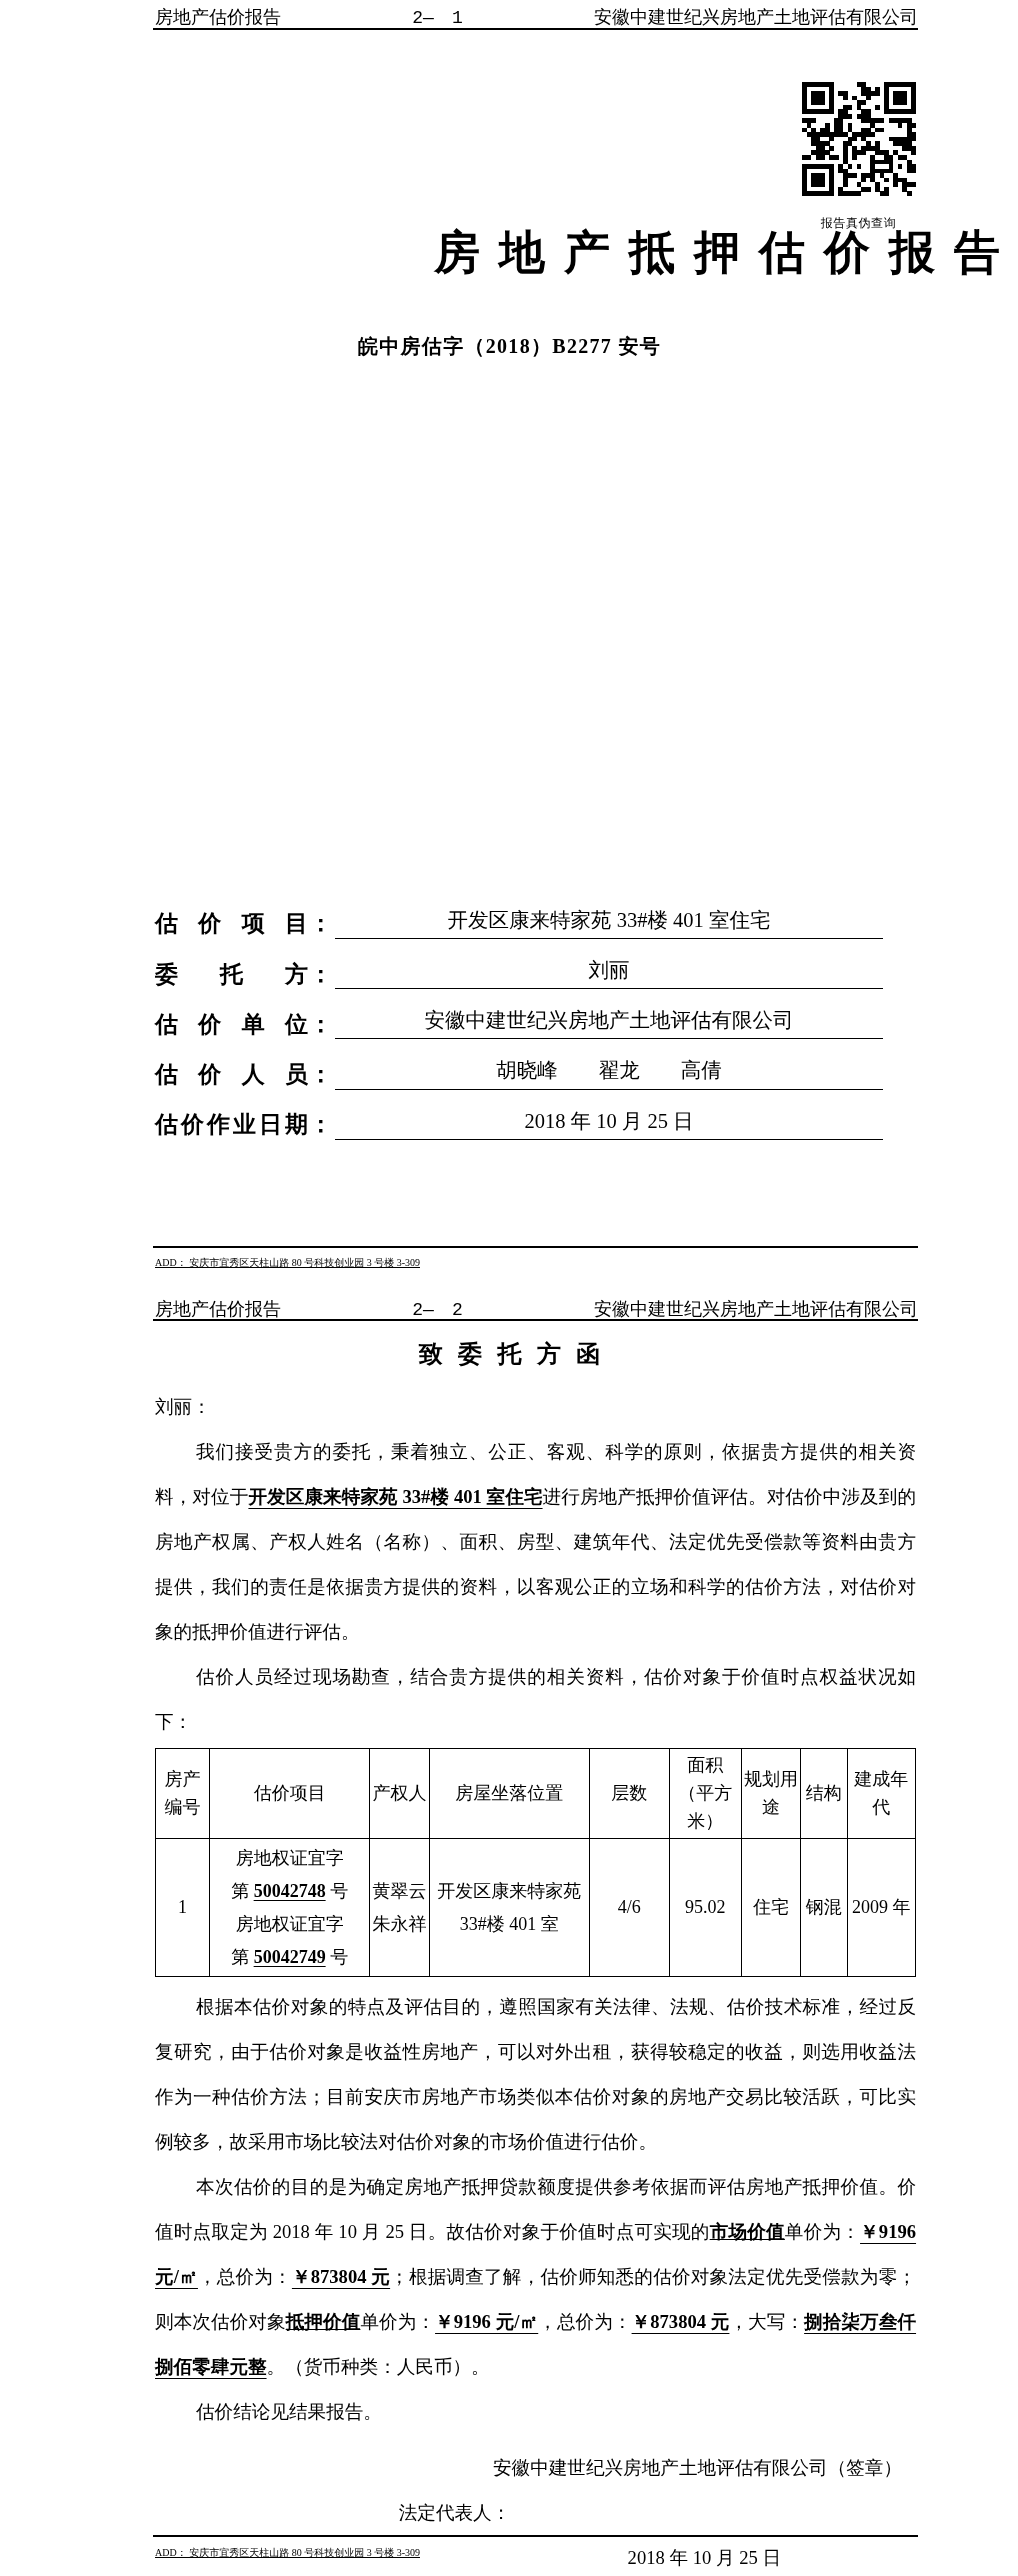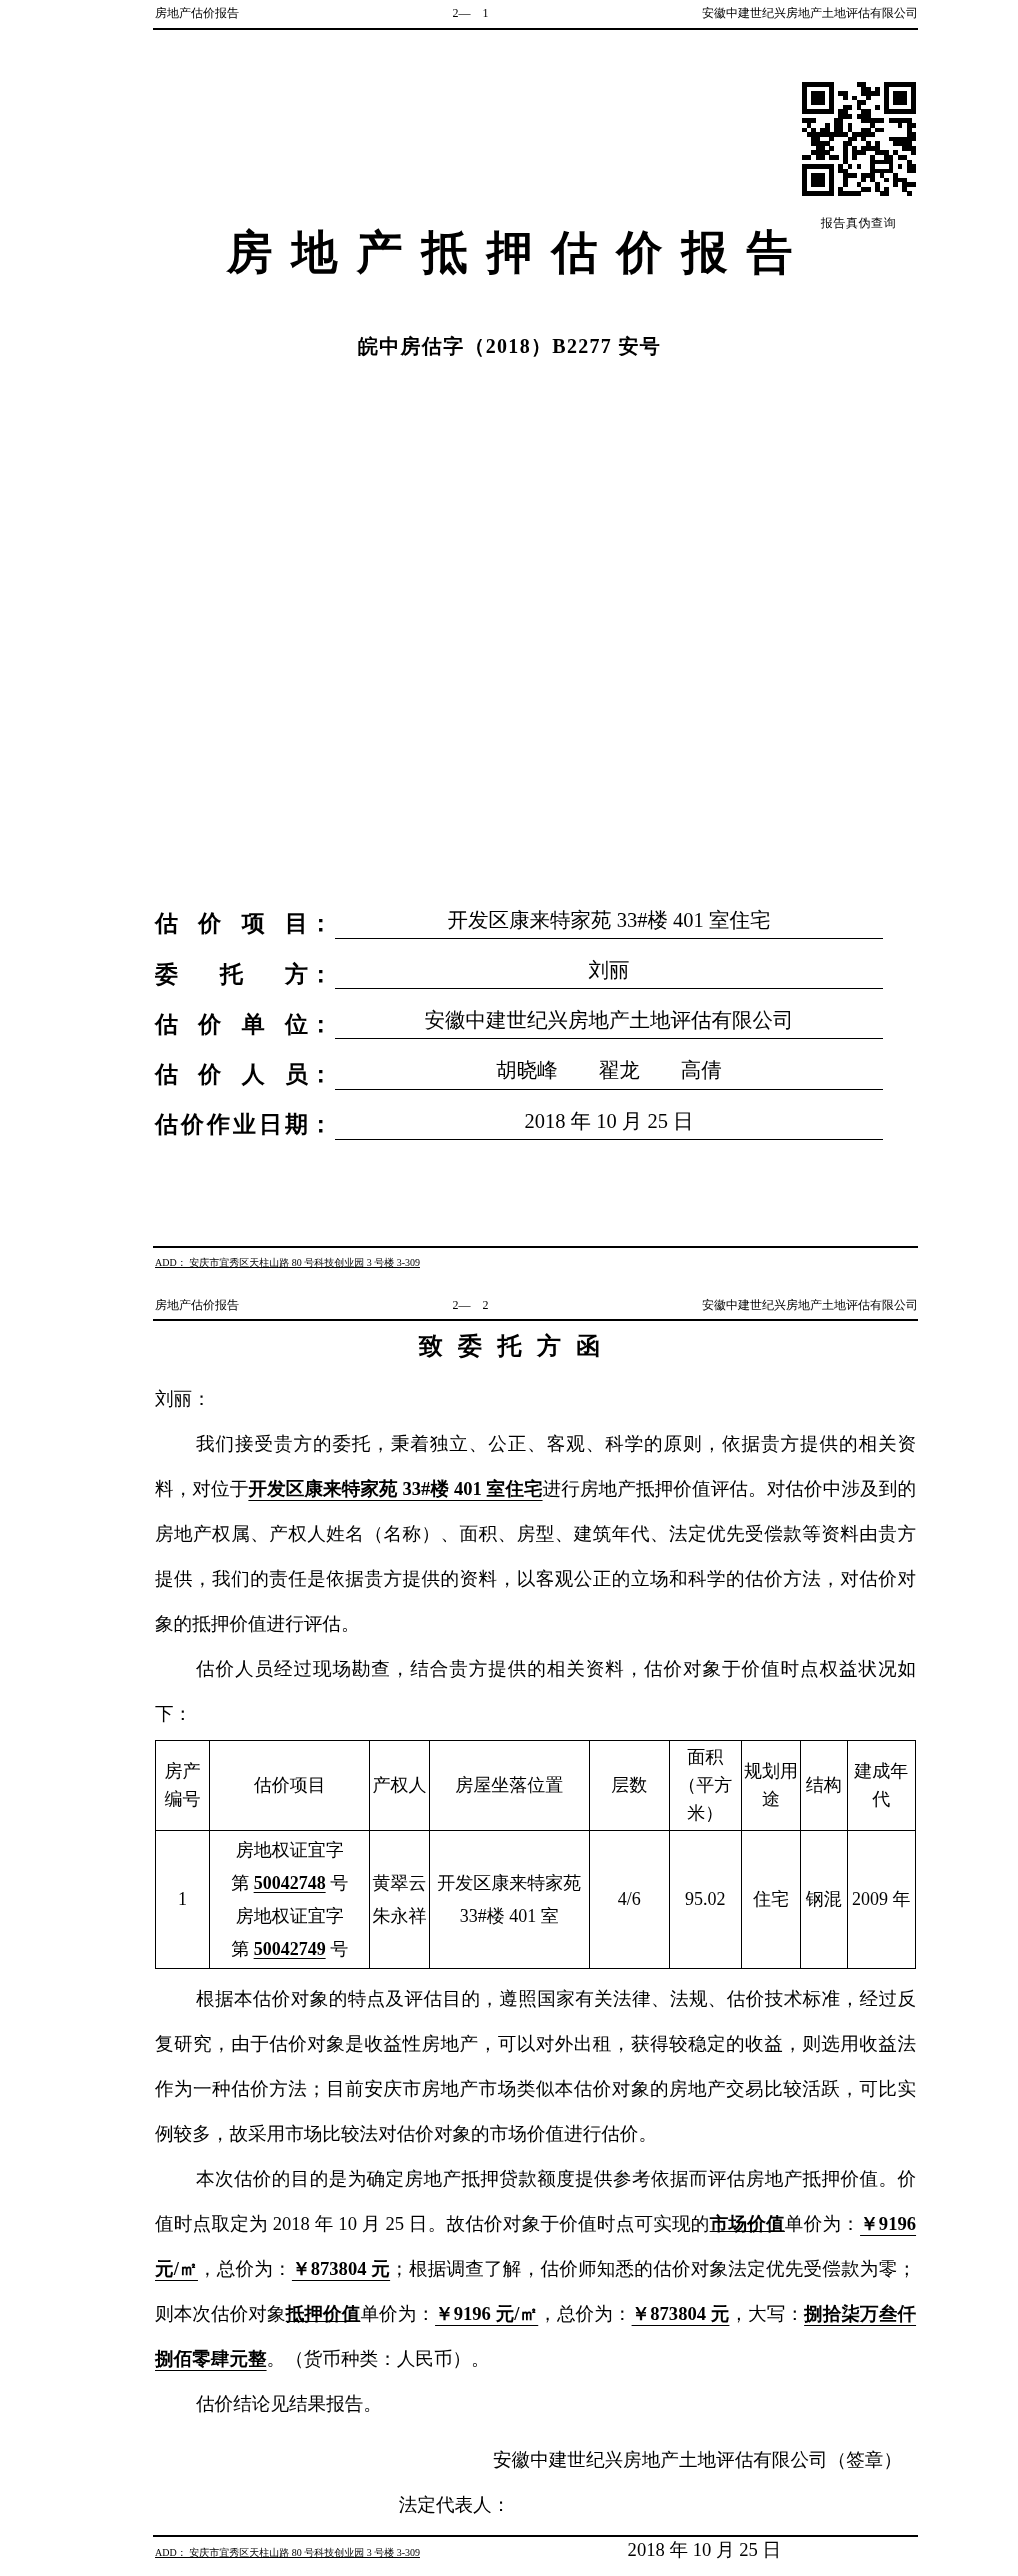--- a/index.html
+++ b/index.html
@@ -2,41 +2,41 @@
 <html style="font-size:10.3px"><head>
 <meta charset="utf-8">
 <style>
   html,body{margin:0;padding:0;background:#ffffff;}
   body{width:1019px;color:#000;font-family:"Liberation Serif","DejaVu Serif",serif;}
   .page{position:relative;width:1019px;box-sizing:border-box;background:#fff;overflow:hidden;}
   .page1{height:1291px;}
   .page2{height:1285px;}
 
   
-  .run-hdr{position:absolute;left:155px;right:101px;display:flex;justify-content:space-between;align-items:center;font-size:12px;white-space:nowrap;}
+  .run-hdr{position:absolute;left:155px;right:101px;display:flex;justify-content:space-between;align-items:center;font-size:18px;white-space:nowrap;font-family:Liberation Mono, monospace;}
   .hdr-rule{position:absolute;left:153px;right:101px;border-top:2.6px solid #000;height:0;}
   .foot-rule{position:absolute;left:153px;right:101px;border-top:2.6px solid #000;height:0;}
   .addr-line{position:absolute;left:155px;font-size:10px;white-space:nowrap;text-decoration:underline;}
 
   
   .qr-wrap{position:absolute;top:82px;right:101px;width:119px;text-align:center;}
   .qr-wrap svg{width:114px;height:114px;display:block;margin:0 auto;shape-rendering:crispEdges;}
   .qr-cap{margin-top:19px;font-size:12px;font-weight:normal;letter-spacing:0.6px;white-space:nowrap;}
 
   
-  .cover-title{position:absolute;top:222px;left:0;right:0;text-align:center;font-size:46px;font-weight:bold;letter-spacing:19px;text-indent:19px;white-space:nowrap;}
+  .cover-title{position:absolute;top:222px;left:0;right:0;text-align:right;font-size:46px;font-weight:bold;letter-spacing:19px;text-indent:19px;white-space:nowrap;}
   .cover-sub{position:absolute;top:333px;left:0;right:0;text-align:center;font-size:20px;font-weight:bold;letter-spacing:1.3px;white-space:nowrap;}
   .cover-fields{position:absolute;top:907px;left:155px;right:103px;}
   .frow{display:flex;align-items:flex-end;margin-bottom:18px;}
   .flabel{width:153px;font-size:23px;font-weight:bold;text-align:justify;text-align-last:justify;line-height:1.25;flex:none;}
   .fcolon{font-size:23px;font-weight:bold;flex:none;margin:0 2.6px 0 1.3px;line-height:1.25;}
   .fval{flex:1;margin-right:33px;border-bottom:1.9px solid #000;text-align:center;font-size:20.5px;line-height:1.3;padding-bottom:4.5px;white-space:nowrap;}
 
   
-  .letter-title{padding-top:39px;margin:0;text-align:center;font-size:24px;font-weight:bold;letter-spacing:15.4px;text-indent:15.4px;white-space:nowrap;}
+  .letter-title{padding-top:39px;margin:8px;text-align:center;font-size:24px;font-weight:bold;letter-spacing:15.4px;text-indent:15.4px;white-space:nowrap;}
   .letter-body{margin:14px 103px 0 155px;font-size:18.6px;line-height:45px;text-align:justify;}
   .salutation{text-indent:0;}
   .letter-body p{margin:0;text-indent:41px;}
   .b{font-weight:bold;text-decoration:underline;}
   .u{text-decoration:underline;text-decoration-thickness:1.3px;text-underline-offset:4.5px;}
 
   
   .rights-table{width:100%;border-collapse:collapse;table-layout:fixed;margin:3.9px 0 6.4px 0;}
   .rights-table th,.rights-table td{border:1.3px solid #000;font-weight:normal;text-align:center;vertical-align:middle;font-size:18px;padding:2.6px 1.9px;overflow:hidden;}
   .rights-table th{height:65px;line-height:28px;}

